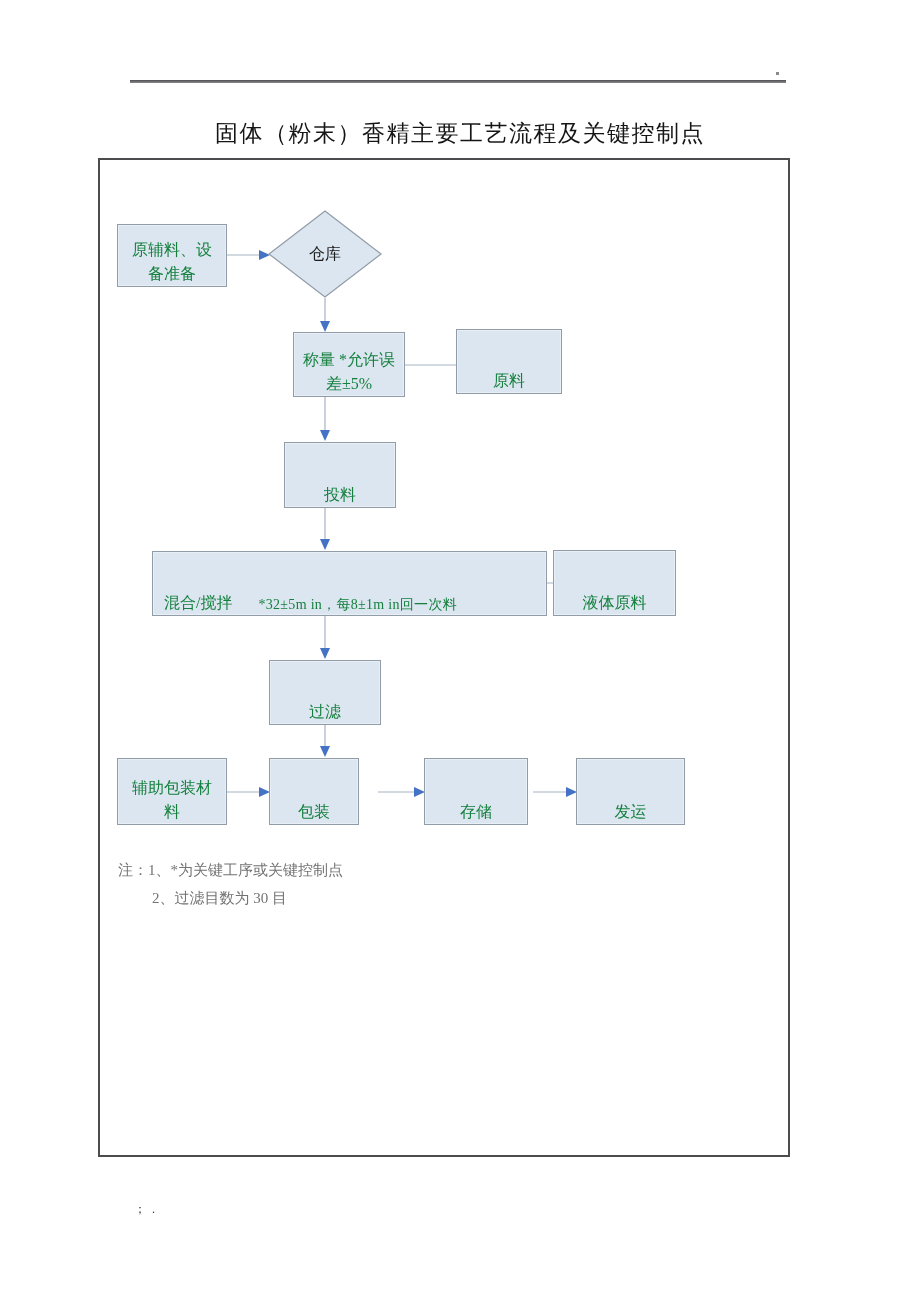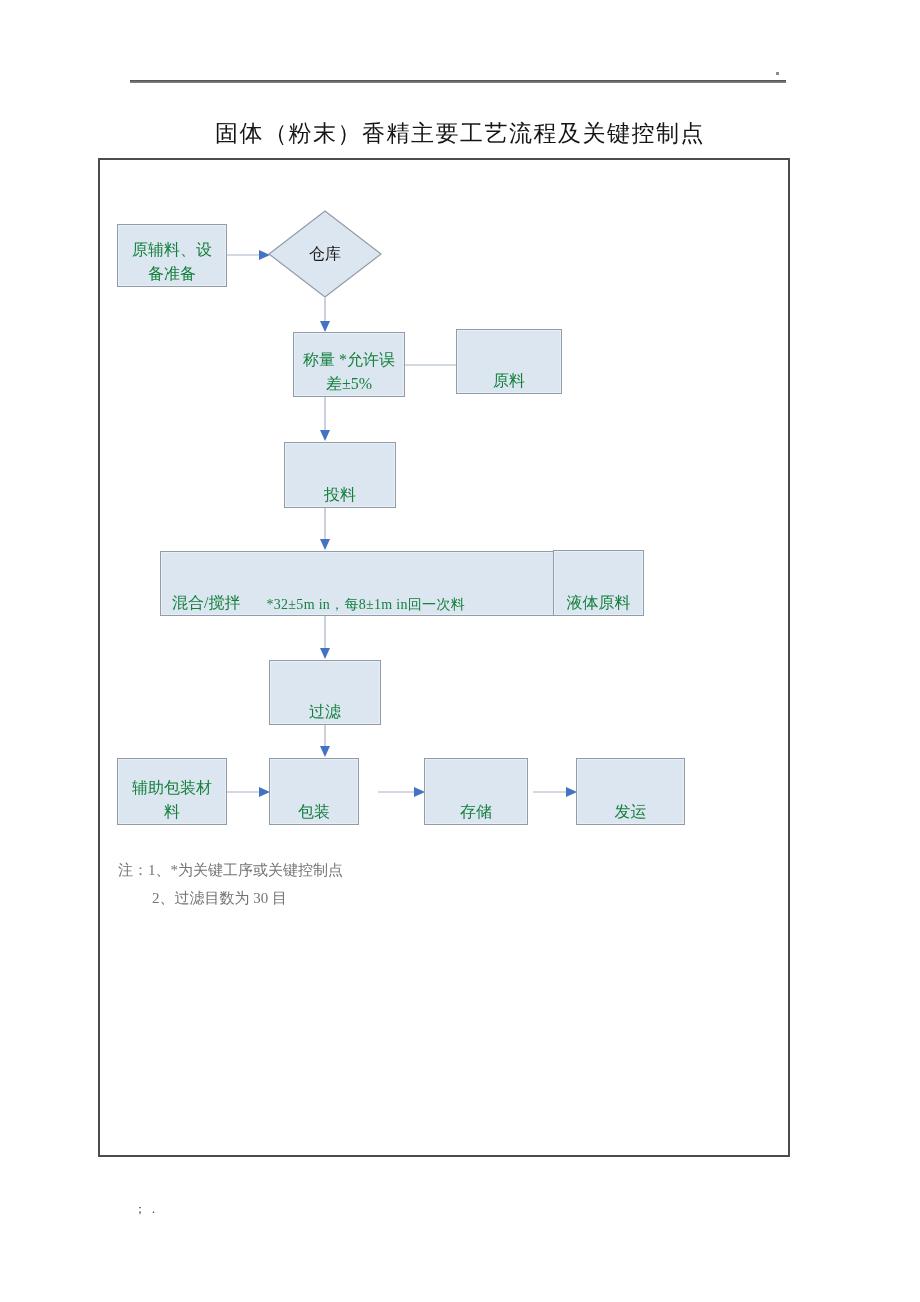--- a/index.html
+++ b/index.html
@@ -42,23 +42,23 @@
   }
   .node .inner { display: inline-block; }
 
   .n-prep    { left: 17px;  top: 64px;  width: 110px; height: 63px; }
   .n-prep .inner { width: 90px; }
   .n-weigh   { left: 169px; top: 172px; width: 112px; height: 65px; margin-left: 24px; }
   .n-weigh .inner { width: 98px; }
   .n-raw     { left: 356px; top: 169px; width: 106px; height: 65px; }
   .n-feed    { left: 184px; top: 282px; width: 112px; height: 66px; }
   .n-mix     { left: 52px;  top: 391px; width: 395px; height: 65px;
-               justify-content: flex-start; padding-left: 11px; text-align: left; margin-left: 8px; }
+               justify-content: flex-start; padding-left: 11px; text-align: left; }
   .n-mix .annot { font-size: 14px; margin-left: 26px; letter-spacing: 0.3px; }
-  .n-liquid  { left: 453px; top: 390px; width: 91px; height: 66px; }
+  .n-liquid  { left: 453px; top: 390px; width: 123px; height: 66px; }
   .n-filter  { left: 169px; top: 500px; width: 112px; height: 65px; }
   .n-auxpack { left: 17px;  top: 598px; width: 110px; height: 67px; }
   .n-auxpack .inner { width: 88px; }
   .n-pack    { left: 169px; top: 598px; width: 90px; height: 67px; }
   .n-store   { left: 324px; top: 598px; width: 104px; height: 67px; }
   .n-ship    { left: 476px; top: 598px; width: 109px; height: 67px; }
 
   
   .diamond-wrap { left: 168px; top: 50px; width: 114px; height: 88px; }
   .diamond-wrap svg { position: absolute; left: 0; top: 0; }

